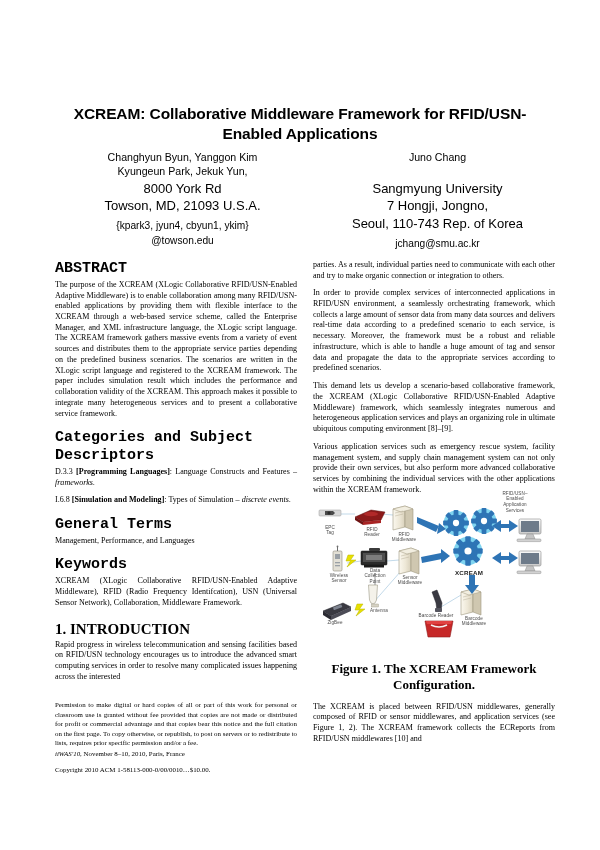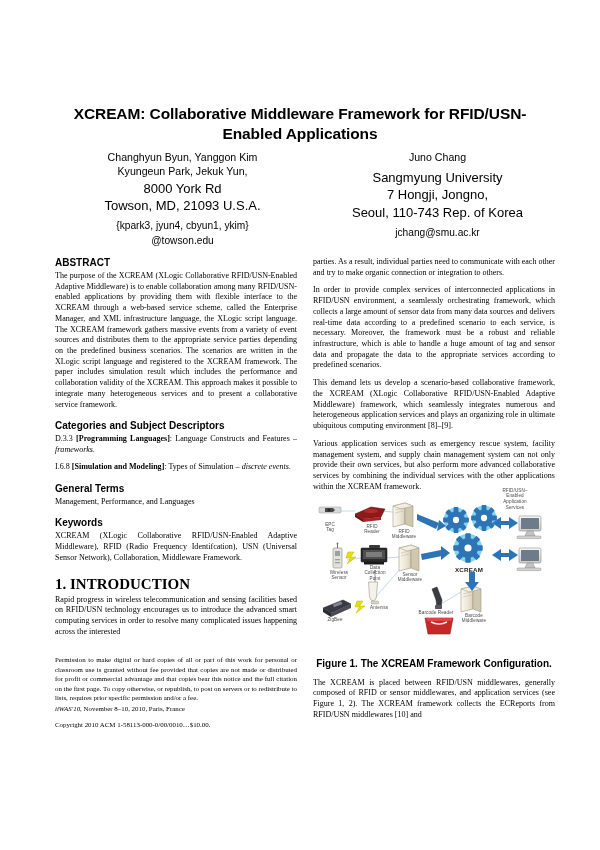--- a/index.html
+++ b/index.html
@@ -47,21 +47,21 @@
     text-align: center;
     line-height: 1.2;
   }
   .author-block.left { width: 255px; }
   .author-block.right { width: 215px; }
   .auth-names {
     font-size: 10.6px;
     line-height: 1.28;
     margin-bottom: 1px;
   }
-  .auth-names.one-line { margin-bottom: 5px; }
+  .auth-names.one-line { margin-bottom: 16px; }
   .auth-line {
     font-size: 13px;
     line-height: 1.33;
   }
   .auth-email {
     font-size: 10.2px;
     line-height: 1.35;
     margin-top: 5px;
   }
   .auth-email-2 {
@@ -75,23 +75,23 @@
     display: flex;
     gap: 16px;
     margin-top: 9px;
   }
   .col {
     width: 242px;
     flex: 0 0 242px;
   }
 
   h2.sec {
-    font-family: Liberation Sans, sans-serif;
+    font-family: Liberation Mono, monospace;
     font-weight: bold;
-    font-size: 10px;
+    font-size: 15px;
     margin: 10px 0 2px 0;
     line-height: 1.2;
   }
   h2.sec.first { margin-top: 0; }
   h2.numsec {
     font-family: "Liberation Serif", serif;
     font-weight: bold;
     font-size: 15px;
     margin: 11px 0 2px 0;
     line-height: 1.2;
@@ -142,23 +142,23 @@
   .fig-label {
     position: absolute;
     font-family: "Liberation Sans", sans-serif;
     font-size: 4.6px;
     color: #4a4a4a;
     text-align: center;
     line-height: 1.25;
     letter-spacing: 0.1px;
   }
   .fig-caption {
-    font-family: Liberation Sans, sans-serif;
+    font-family: Liberation Serif, serif;
     font-weight: bold;
-    font-size: 10px;
+    font-size: 13px;
     text-align: center;
     margin-top: 6px;
     margin-bottom: 9px;
   }
   .xcream-text {
     position: absolute;
     font-family: "Liberation Sans", sans-serif;
     font-weight: bold;
     font-size: 6.2px;
     color: #1a1a1a;

